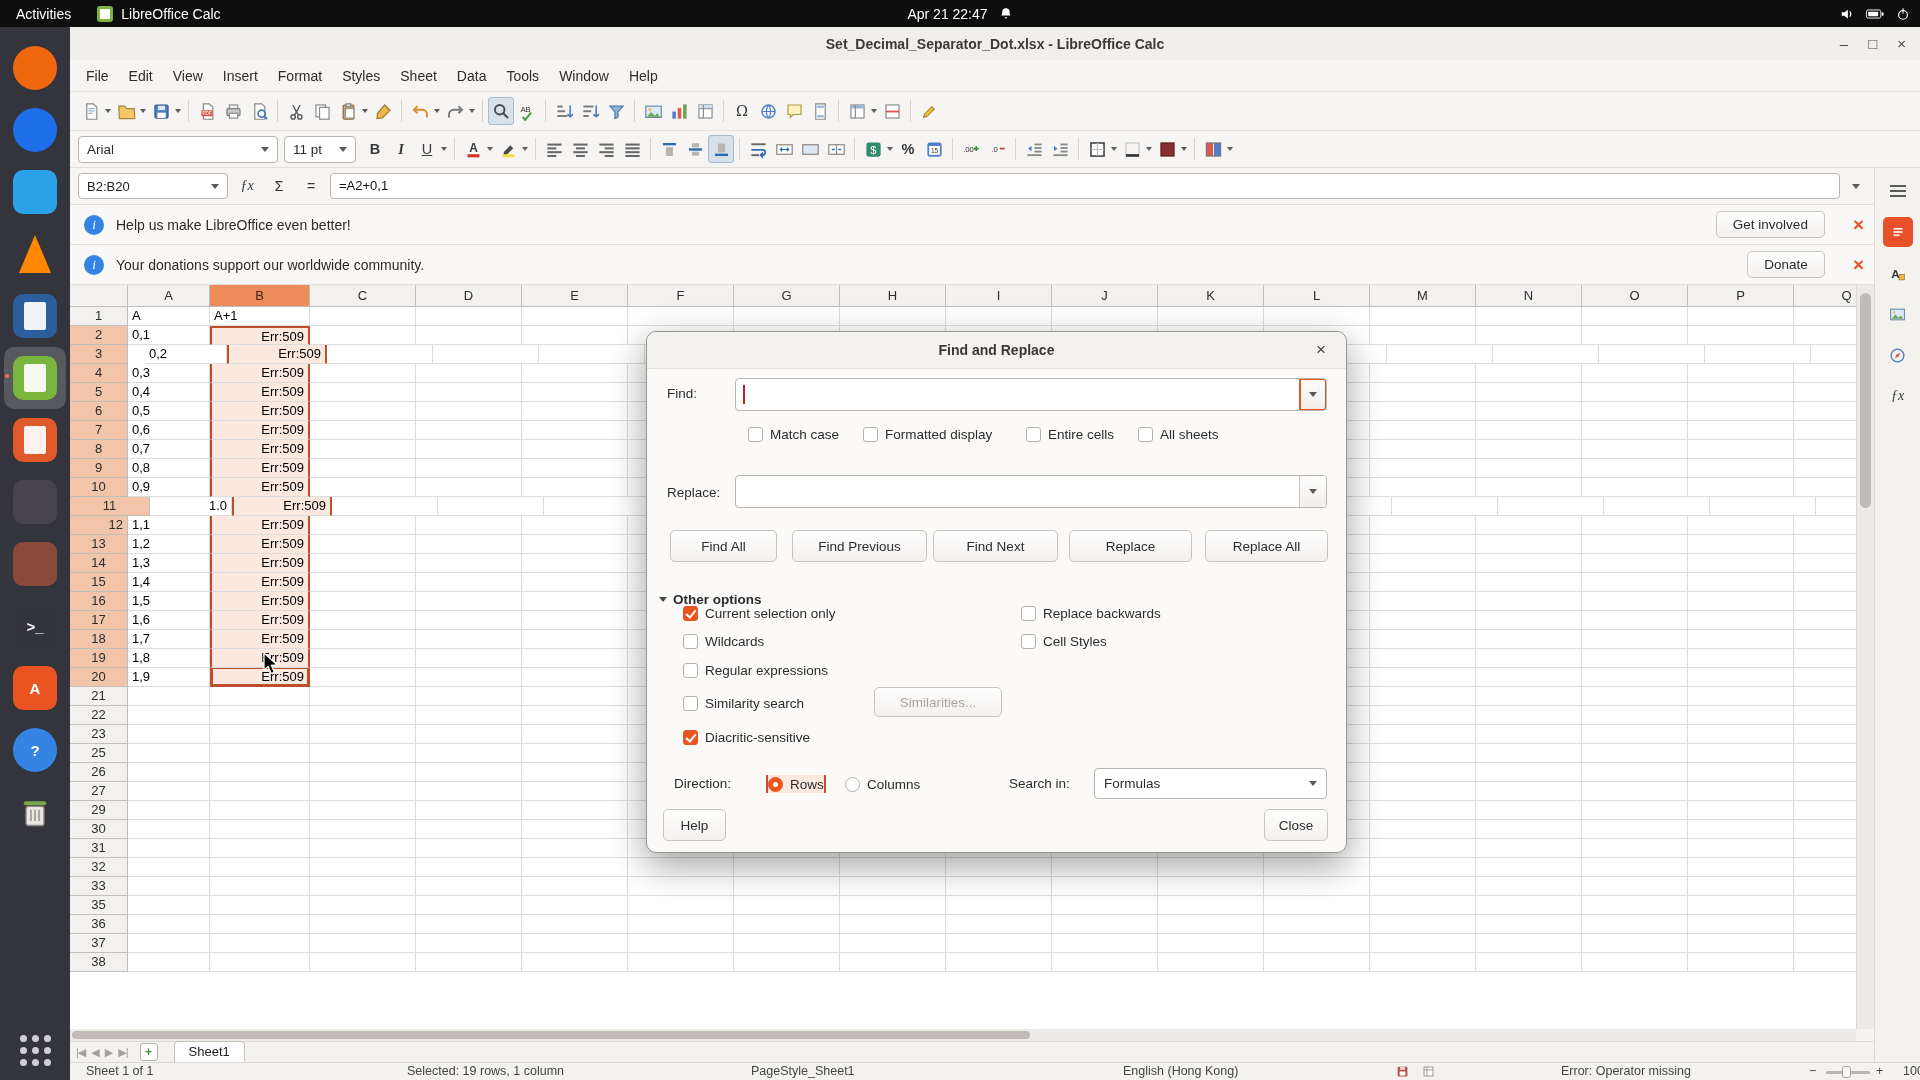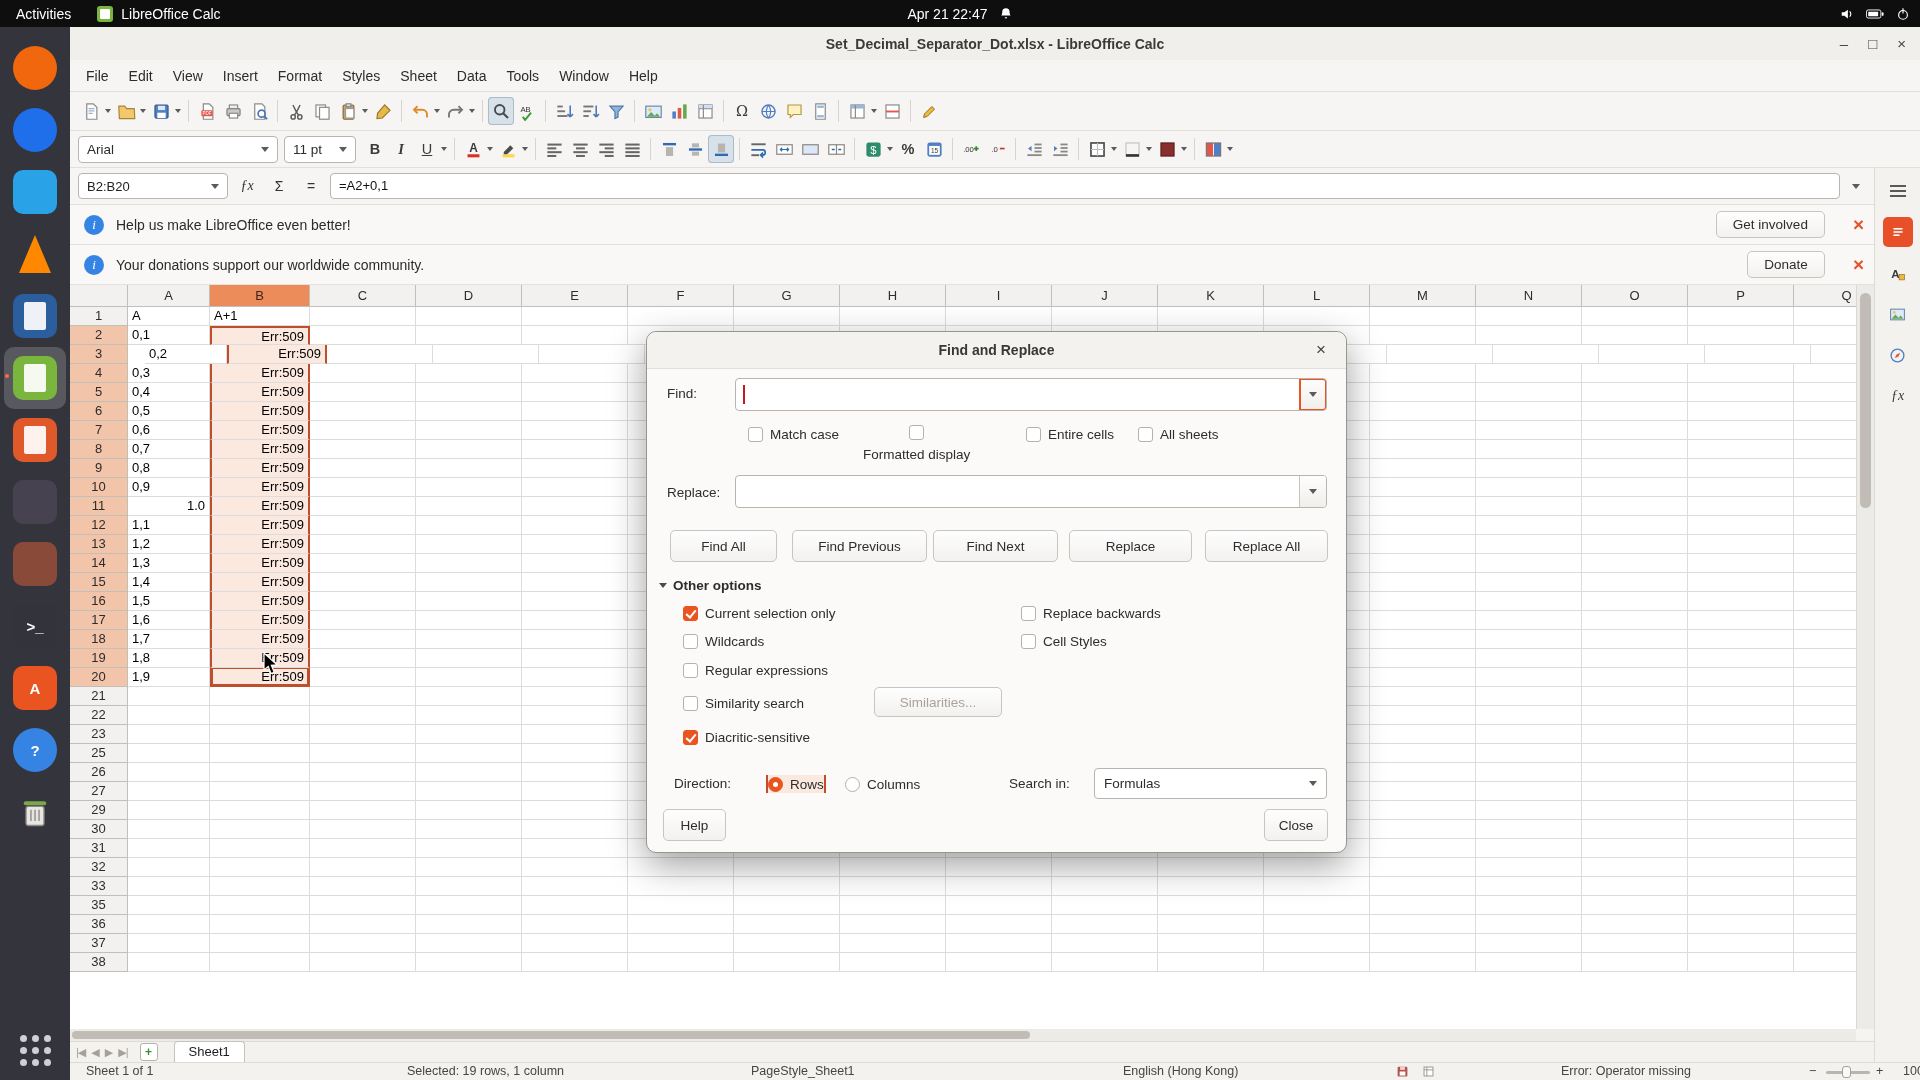--- a/index.html
+++ b/index.html
@@ -148,21 +148,21 @@
   .caret{position:absolute;left:7px;top:6px;width:2px;height:19px;background:#c01c28;}
   .cb,.radio{position:absolute;display:flex;align-items:center;gap:7px;font-size:13.5px;color:#2d2d2d;height:18px;white-space:nowrap;}
   .cb .box{width:15px;height:15px;border:1px solid #b5b1ab;border-radius:3px;background:#fff;box-sizing:border-box;position:relative;flex:none;}
   .cb.checked .box{background:var(--accent);border-color:var(--accent);}
   .cb.checked .box::after{content:"";position:absolute;left:4px;top:1px;width:4px;height:8px;border:solid #fff;border-width:0 2px 2px 0;transform:rotate(40deg);}
   .radio .circ{width:15px;height:15px;border:1px solid #b5b1ab;border-radius:50%;background:#fff;box-sizing:border-box;position:relative;flex:none;}
   .radio.sel .circ{background:var(--accent);border-color:var(--accent);}
   .radio.sel .circ::after{content:"";position:absolute;left:4px;top:4px;width:5px;height:5px;border-radius:50%;background:#fff;}
   .dbtn{position:absolute;height:32px;}
   .dbtn.disabled{color:#a8a39d;}
-  .expander{position:absolute;left:12px;top:246px;display:flex;align-items:center;gap:6px;font-size:13.5px;font-weight:bold;color:#2d2d2d;}
+  .expander{position:absolute;left:12px;top:260px;display:flex;align-items:center;gap:6px;font-size:13.5px;font-weight:bold;color:#2d2d2d;}
   .chev{width:0;height:0;border-left:4px solid transparent;border-right:4px solid transparent;border-top:5px solid #4a4a4a;}
   .dselect{position:absolute;background:#fff;border:1px solid #b9b4ae;border-radius:4px;display:flex;align-items:center;
            justify-content:space-between;padding:0 9px;font-size:13.5px;color:#2d2d2d;box-sizing:border-box;}
 
   
   .cursor{position:absolute;left:262px;top:652px;z-index:60;}
 </style>
 </head>
 <body>
 
@@ -1012,41 +1012,41 @@
         <div class="c" style="width: 106px;"></div>
         <div class="c" style="width: 106px;"></div>
         <div class="c" style="width: 106px;"></div>
         <div class="c" style="width: 106px;"></div>
         <div class="c" style="width: 106px;"></div>
         <div class="c" style="width: 106px;"></div>
         <div class="c" style="width: 106px;"></div>
         <div class="c" style="width: 106px;"></div>
       </div>
       <div class="grow">
-        <div class="c h rhsel" style="width: 58px;">11</div>
+        <div class="c h rhsel" style="width: 80px;">11</div>
         <div class="c ar" style="width: 82px;">1.0</div>
         <div class="c ar sel" style="width: 100px;">Err:509</div>
         <div class="c" style="width: 106px;"></div>
         <div class="c" style="width: 106px;"></div>
         <div class="c" style="width: 106px;"></div>
         <div class="c" style="width: 106px;"></div>
         <div class="c" style="width: 106px;"></div>
         <div class="c" style="width: 106px;"></div>
         <div class="c" style="width: 106px;"></div>
         <div class="c" style="width: 106px;"></div>
         <div class="c" style="width: 106px;"></div>
         <div class="c" style="width: 106px;"></div>
         <div class="c" style="width: 106px;"></div>
         <div class="c" style="width: 106px;"></div>
         <div class="c" style="width: 106px;"></div>
         <div class="c" style="width: 106px;"></div>
         <div class="c" style="width: 106px;"></div>
       </div>
       <div class="grow">
-        <div class="c h rhsel" style="width: 58px;">12</div>
+        <div class="c h rhsel" style="width: 58px; text-align: right;">12</div>
         <div class="c" style="width: 82px;">1,1</div>
         <div class="c ar sel" style="width: 100px;">Err:509</div>
         <div class="c" style="width: 106px;"></div>
         <div class="c" style="width: 106px;"></div>
         <div class="c" style="width: 106px;"></div>
         <div class="c" style="width: 106px;"></div>
         <div class="c" style="width: 106px;"></div>
         <div class="c" style="width: 106px;"></div>
         <div class="c" style="width: 106px;"></div>
         <div class="c" style="width: 106px;"></div>
@@ -1610,21 +1610,21 @@
         </div>
       <div class="ddbtn">
           <span class="tri"></span>
         </div>
     </div>
     <div id="topchecks">
         <div class="cb" style="left: 101px; top: 93px;">
           <span class="box"></span>
           <span>Match case</span>
         </div>
-        <div class="cb" style="left: 216px; top: 93px; flex-direction: column;">
+        <div class="cb" style="left: 216px; top: 93px;">
           <span class="box"></span>
           <span>Formatted display</span>
         </div>
         <div class="cb" style="left: 379px; top: 93px;">
           <span class="box"></span>
           <span>Entire cells</span>
         </div>
         <div class="cb" style="left: 491px; top: 93px;">
           <span class="box"></span>
           <span>All sheets</span>

